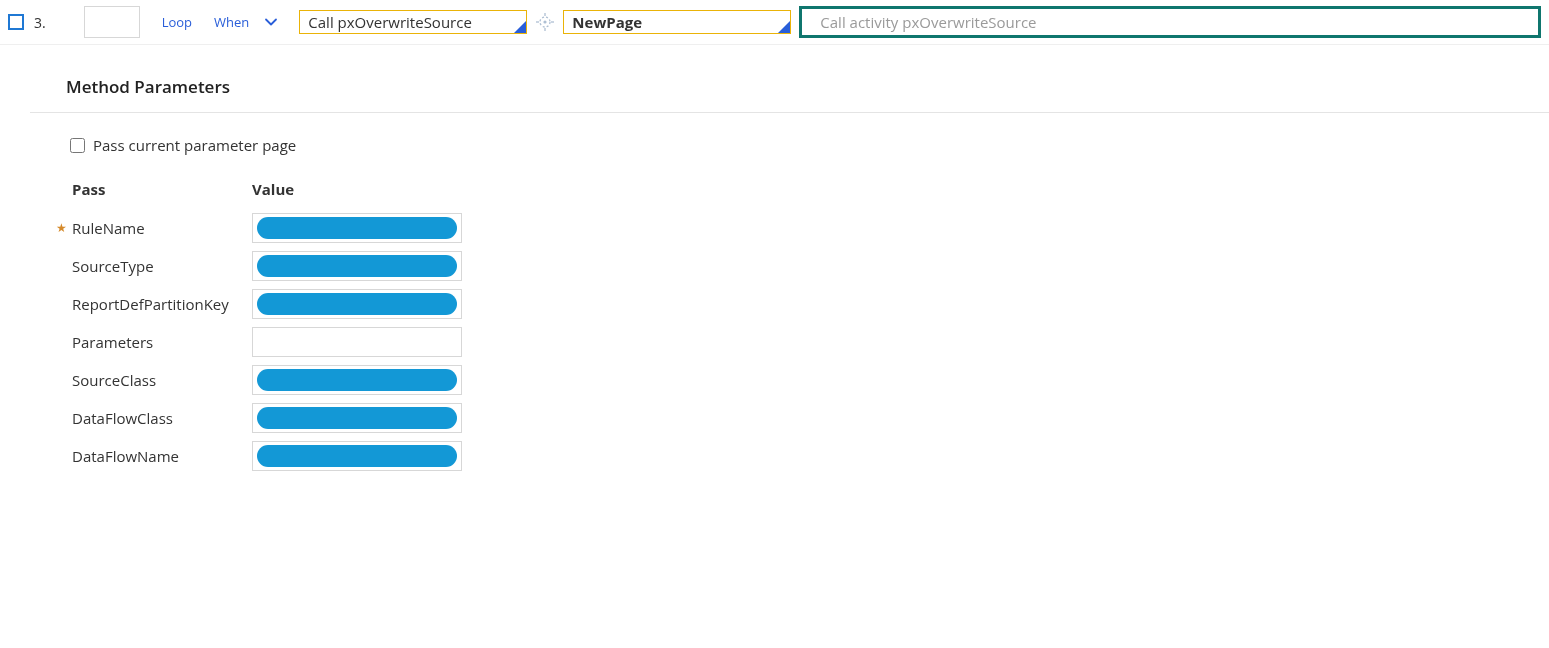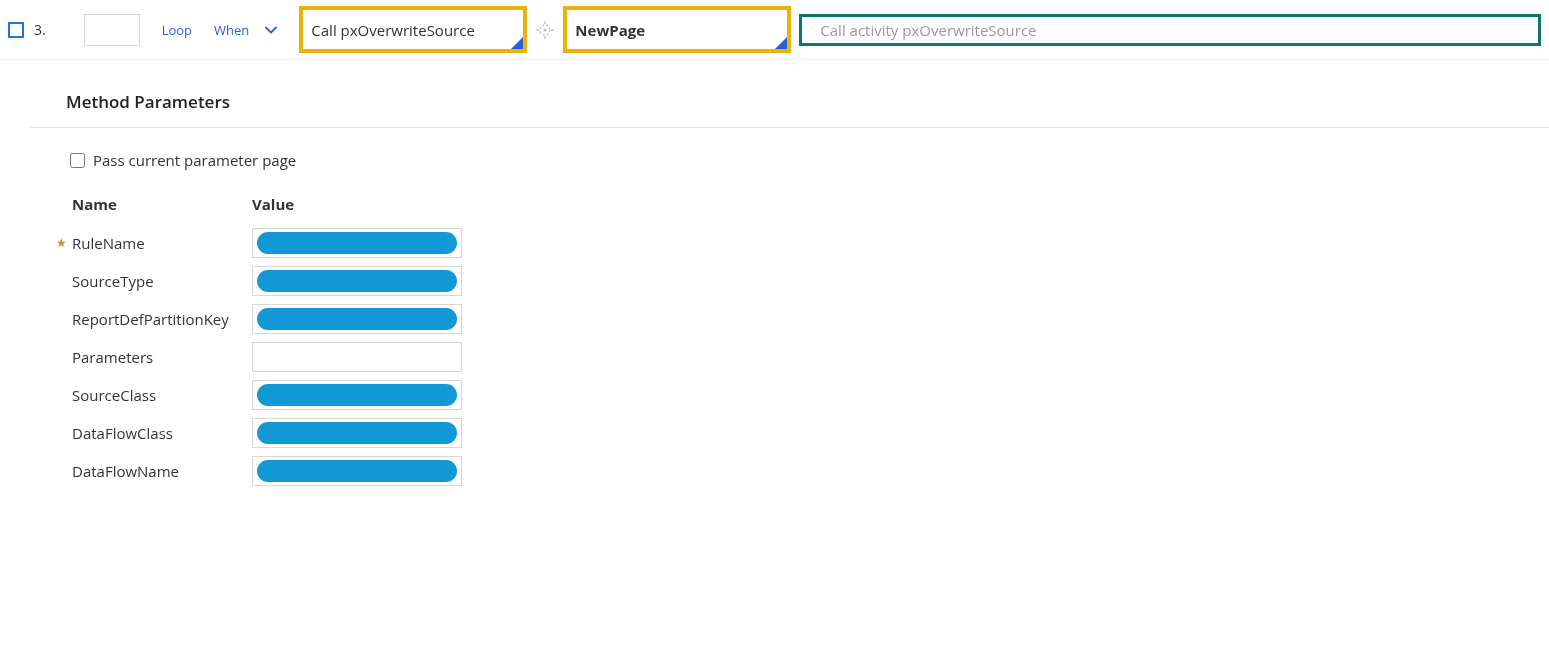--- a/index.html
+++ b/index.html
@@ -44,22 +44,22 @@
       margin-left: 14px;
     }
     .chevron-down {
       color: #295ed9;
       cursor: pointer;
       margin-left: 6px;
     }
     .chevron-down svg { display: block; }
     .method-input, .step-page-input {
       position: relative;
-      height: 47px;
-      border: 4px solid #eab308;
+      height: 24px;
+      border: 1px solid #eab308;
       background: #c4b5fd;
     }
     .method-input { width: 228px; margin-left: 12px; }
     .step-page-input { width: 228px; font-weight: bold; }
     .method-input input, .step-page-input input {
       width: 100%;
       height: 100%;
       border: none;
       padding: 4px 8px;
       font: inherit;
@@ -199,21 +199,21 @@
 <hr class="section-divider">
 
 <label class="pass-param-row">
   <input type="checkbox" style="">
   <span>Pass current parameter page</span>
 </label>
 
 <table class="param-table">
   <thead>
     <tr>
-      <th>Name</th>
+      <th>Pass</th>
       <th>Value</th>
     </tr>
   </thead>
   <tbody id="param-tbody">
       <tr>
         <td class="name-cell"><span class="required-star">★</span><span>RuleName</span></td>
         <td>
           <div class="value-input-wrap"><input type="text" style=""><div class="redacted"></div></div>
         </td>
       </tr>

